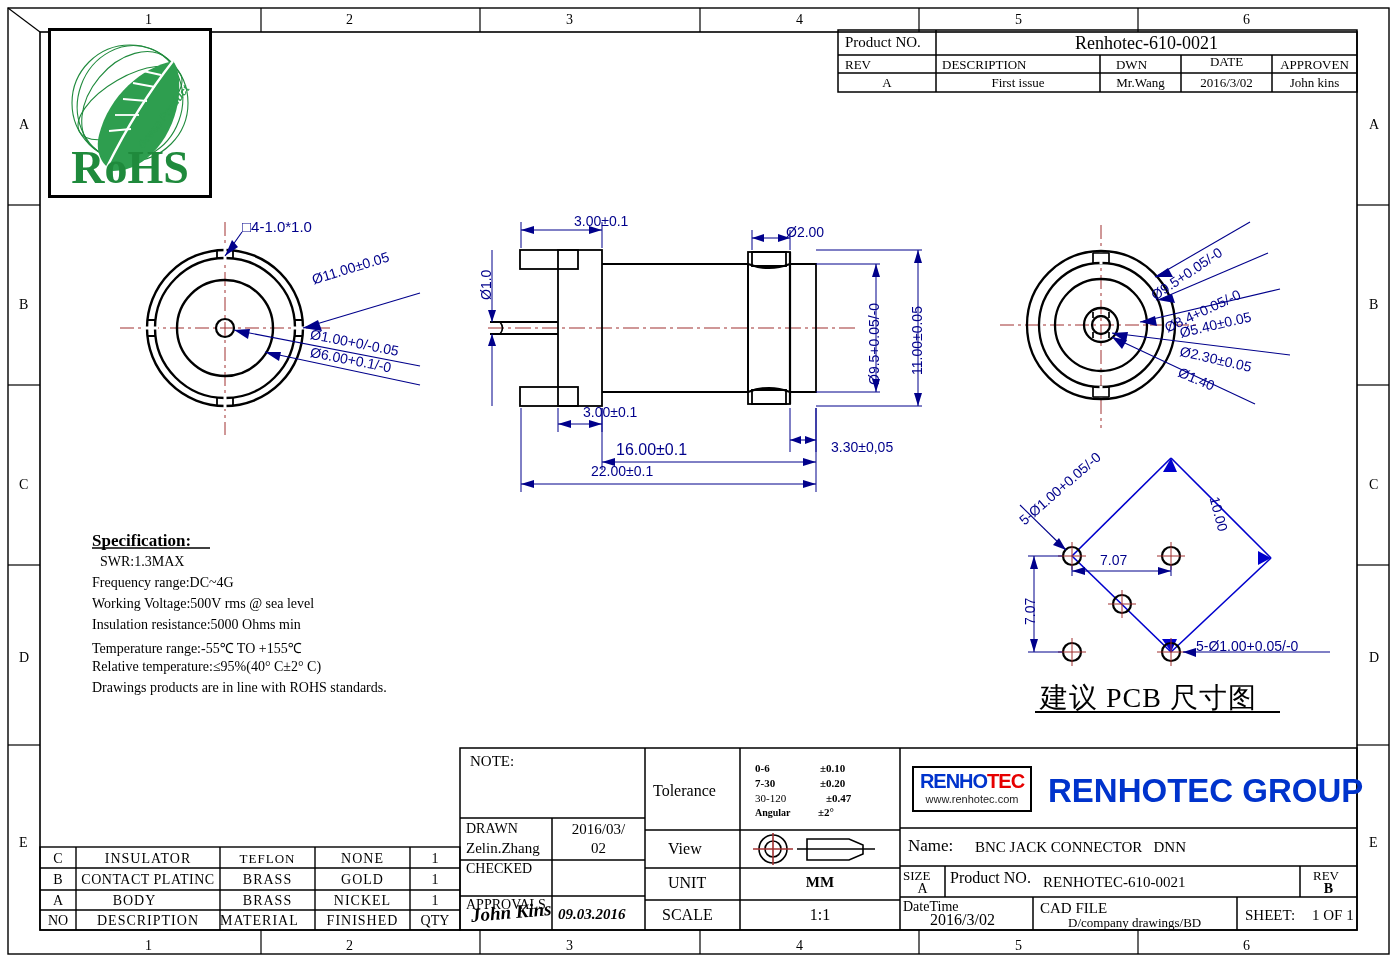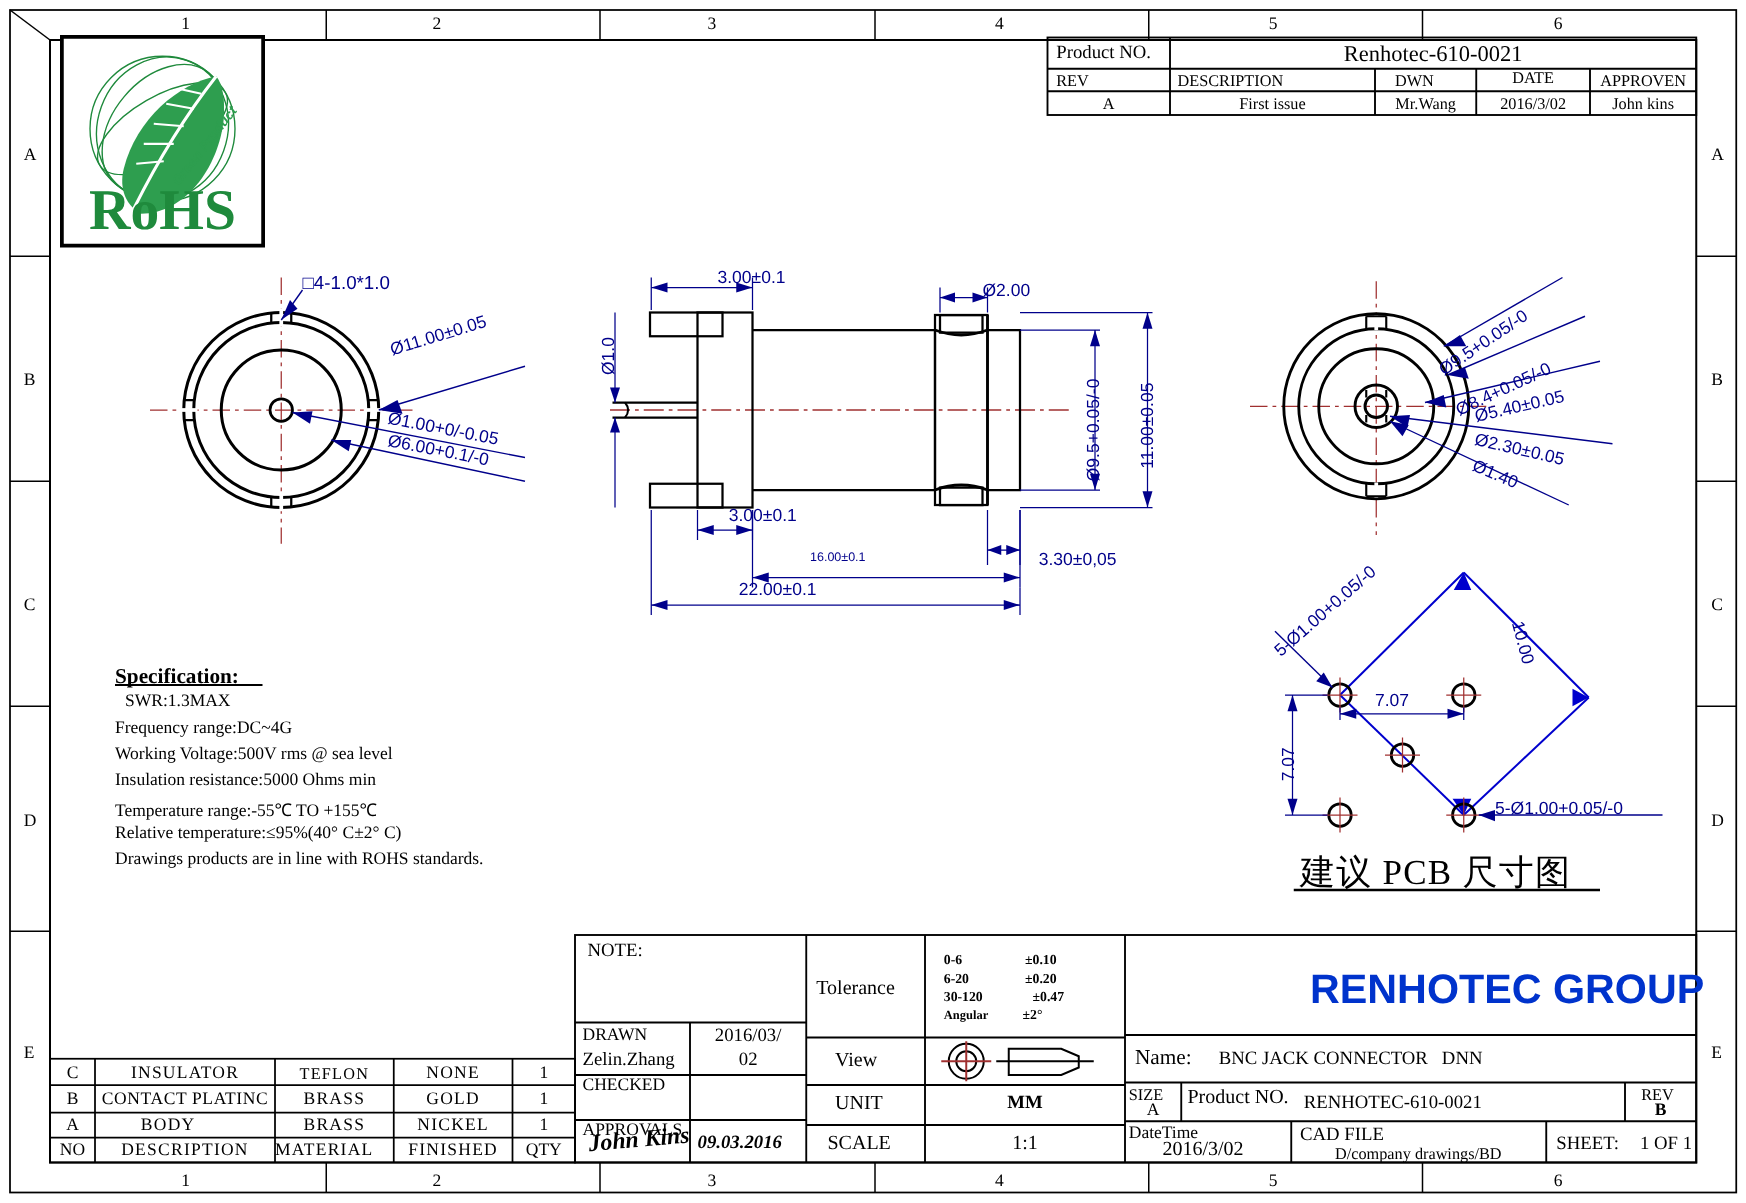--- a/index.html
+++ b/index.html
@@ -380,21 +380,21 @@
   <div class="dim" style="left:312px;top:326px;font-size:14px;transform:rotate(11deg);transform-origin:left top;">Ø1.00+0/-0.05</div>
   <div class="dim" style="left:312px;top:344px;font-size:14px;transform:rotate(11deg);transform-origin:left top;">Ø6.00+0.1/-0</div>
 
   <div class="dim" style="left:574px;top:213px;font-size:14px;">3.00±0.1</div>
   <div class="dim" style="left:786px;top:224px;font-size:14px;">Ø2.00</div>
   <div class="dim" style="left:478px;top:300px;font-size:14px;transform:rotate(-90deg);transform-origin:left top;">Ø1.0</div>
   <div class="dim" style="left:866px;top:385px;font-size:14px;transform:rotate(-90deg);transform-origin:left top;">Ø9.5+0.05/-0</div>
   <div class="dim" style="left:909px;top:375px;font-size:14px;transform:rotate(-90deg);transform-origin:left top;">11.00±0.05</div>
   <div class="dim" style="left:583px;top:404px;font-size:14px;">3.00±0.1</div>
   <div class="dim" style="left:831px;top:439px;font-size:14px;">3.30±0,05</div>
-  <div class="dim" style="left:648px;top:441px;font-size:10px;">16.00±0.1</div>
+  <div class="dim" style="left:616px;top:441px;font-size:16px;">16.00±0.1</div>
   <div class="dim" style="left:591px;top:463px;font-size:14px;">22.00±0.1</div>
 
   <div class="dim" style="left:1148px;top:290px;font-size:14px;transform:rotate(-34deg);transform-origin:left top;">Ø9.5+0.05/-0</div>
   <div class="dim" style="left:1162px;top:321px;font-size:14px;transform:rotate(-25deg);transform-origin:left top;">Ø8.4+0.05/-0</div>
   <div class="dim" style="left:1178px;top:325px;font-size:14px;transform:rotate(-13deg);transform-origin:left top;">Ø5.40±0.05</div>
   <div class="dim" style="left:1182px;top:343px;font-size:14px;transform:rotate(13deg);transform-origin:left top;">Ø2.30±0.05</div>
   <div class="dim" style="left:1182px;top:364px;font-size:14px;transform:rotate(23deg);transform-origin:left top;">Ø1.40</div>
 
   <div class="dim" style="left:1016px;top:516px;font-size:14px;transform:rotate(-41deg);transform-origin:left top;">5-Ø1.00+0.05/-0</div>
   <div class="dim" style="left:1222px;top:495px;font-size:14px;transform:rotate(75deg);transform-origin:left top;">10.00</div>
@@ -447,23 +447,23 @@
   <div class="txt serif" style="left:466px;top:879px;font-size:14px;"></div>
   <div class="txt serif" style="left:560px;top:872px;font-size:14px;"></div>
 
   <div class="txt serif" style="left:466px;top:897px;font-size:14px;">APPROVALS</div>
   <div class="txt" style="left:470px;top:905px;font-size:19px;font-family:'Liberation Serif',serif;font-style:italic;font-weight:bold;transform:rotate(-5deg);transform-origin:left top;">John Kins</div>
   <div class="txt" style="left:558px;top:906px;font-size:15px;font-family:'Liberation Serif',serif;font-style:italic;font-weight:bold;">09.03.2016</div>
 
   <div class="txt serif" style="left:653px;top:782px;font-size:16px;">Tolerance</div>
   <div class="txt serif" style="left:755px;top:762px;font-size:11px;font-weight:bold;">0-6</div>
   <div class="txt serif" style="left:820px;top:762px;font-size:11px;font-weight:bold;">±0.10</div>
-  <div class="txt serif" style="left:755px;top:777px;font-size:11px;font-weight:bold;">6-20</div>
+  <div class="txt serif" style="left:755px;top:777px;font-size:11px;font-weight:bold;">7-30</div>
   <div class="txt serif" style="left:820px;top:777px;font-size:11px;font-weight:bold;text-align:right;">±0.20</div>
-  <div class="txt serif" style="left:755px;top:792px;font-size:11px;font-weight:bold;">30-120</div>
+  <div class="txt serif" style="left:755px;top:792px;font-size:11px;font-weight:normal;">30-120</div>
   <div class="txt serif" style="left:826px;top:792px;font-size:11px;font-weight:bold;">±0.47</div>
   <div class="txt serif" style="left:755px;top:807px;font-size:10px;font-weight:bold;">Angular</div>
   <div class="txt serif" style="left:818px;top:806px;font-size:11px;font-weight:bold;">±2°</div>
 
   <div class="txt serif" style="left:668px;top:840px;font-size:16px;">View</div>
 
   <svg style="position:absolute;left:745px;top:830px;width:160px;height:38px;" viewBox="0 0 160 38">
     <g fill="none" stroke="#000" stroke-width="1.6">
       <circle cx="28" cy="19" r="14"></circle>
       <circle cx="28" cy="19" r="8"></circle>
@@ -472,20 +472,26 @@
       <path d="M62 9 L104 9 L118 15 L118 24 L104 30 L62 30 Z"></path>
       <line x1="52" y1="19" x2="130" y2="19"></line>
     </g>
   </svg>
 
   <div class="txt serif" style="left:668px;top:874px;font-size:16px;">UNIT</div>
   <div class="txt serif ctr" style="left:740px;top:874px;width:160px;font-size:15px;font-weight:bold;">MM</div>
   <div class="txt serif" style="left:662px;top:906px;font-size:16px;">SCALE</div>
   <div class="txt serif ctr" style="left:740px;top:906px;width:160px;font-size:16px;">1:1</div>
 
+  <div class="logo-box" style="left:912px;top:766px;width:116px;height:42px;">
+    <div class="rh-top" style="position:absolute;left:0;top:2px;width:116px;text-align:center;font-size:20px;">
+      <span style="color:#0033cc;">RENHO</span><span style="color:#e60000;">TEC</span>
+    </div>
+    <div style="position:absolute;left:0;top:25px;width:116px;text-align:center;font-size:11px;color:#222;">www.renhotec.com</div>
+  </div>
   <div class="txt" style="left:1048px;top:772px;font-size:33px;font-weight:bold;color:#0033cc;letter-spacing:0px;">RENHOTEC GROUP</div>
 
   <div class="txt serif" style="left:908px;top:836px;font-size:17px;">Name:</div>
   <div class="txt serif" style="left:975px;top:839px;font-size:15px;">BNC JACK CONNECTOR   DNN</div>
 
   <div class="txt serif" style="left:903px;top:868px;font-size:13px;">SIZE</div>
   <div class="txt serif ctr" style="left:900px;top:881px;width:45px;font-size:14px;">A</div>
   <div class="txt serif" style="left:950px;top:869px;font-size:16px;">Product NO.</div>
   <div class="txt serif" style="left:1043px;top:874px;font-size:15px;">RENHOTEC-610-0021</div>
   <div class="txt serif" style="left:1313px;top:868px;font-size:13px;">REV</div>

